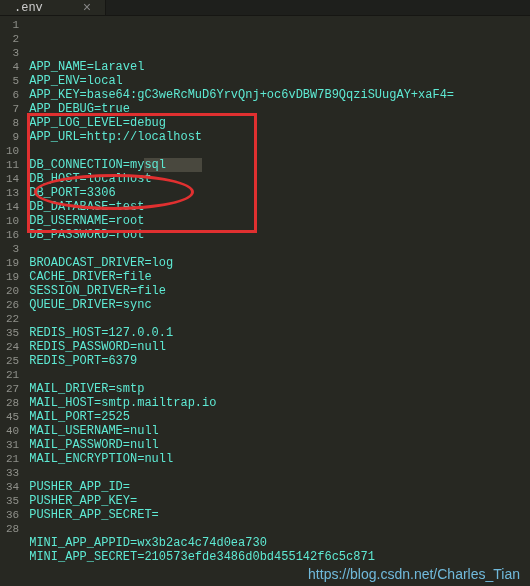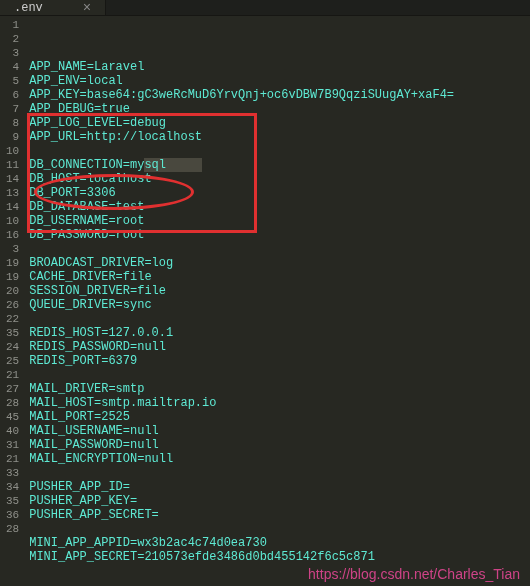--- a/index.html
+++ b/index.html
@@ -73,21 +73,21 @@
     position: absolute;
     border: 3px solid #e03030;
     border-radius: 50%;
     pointer-events: none;
     z-index: 5;
   }
   .watermark {
     position: absolute;
     bottom: 4px;
     right: 10px;
-    color: #ec4899;
+    color: #7dd3fc;
     font-family: Arial, sans-serif;
     font-size: 14px;
     opacity: 0.85;
     z-index: 10;
   }
 </style>
 </head>
 <body>
 
 <div class="tab-bar">

